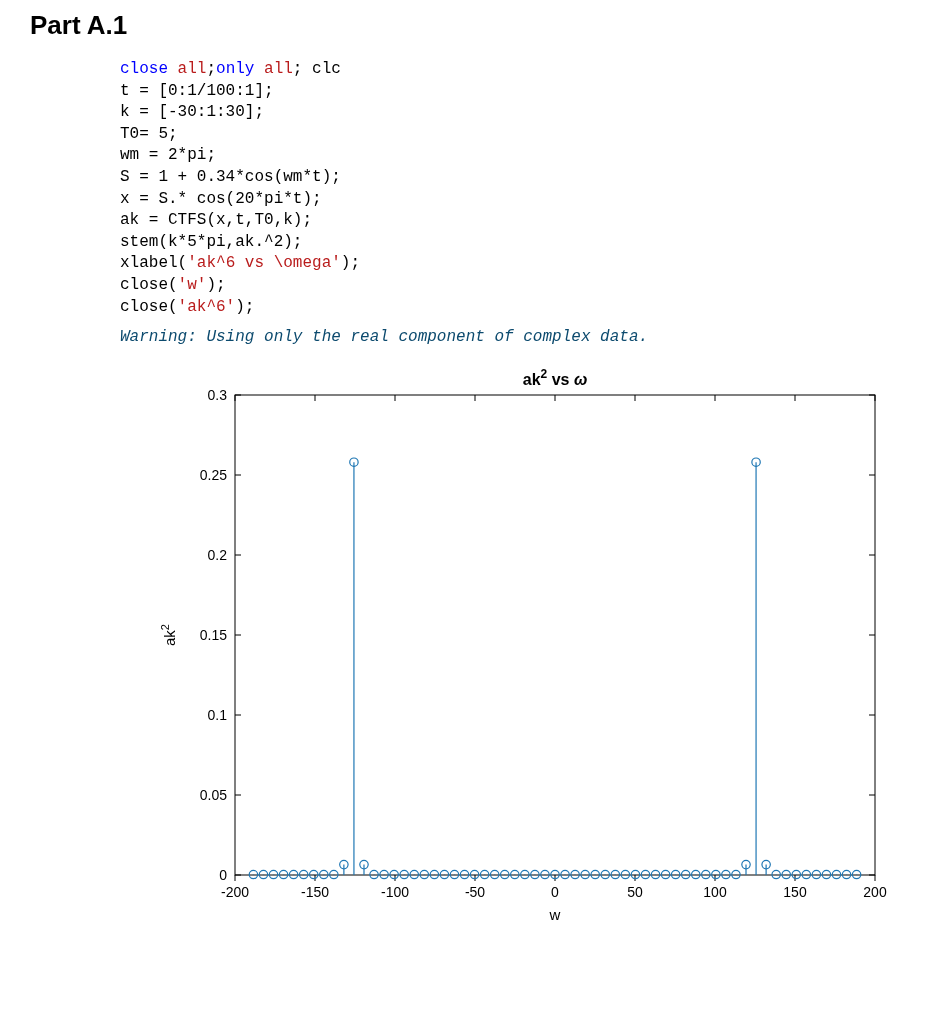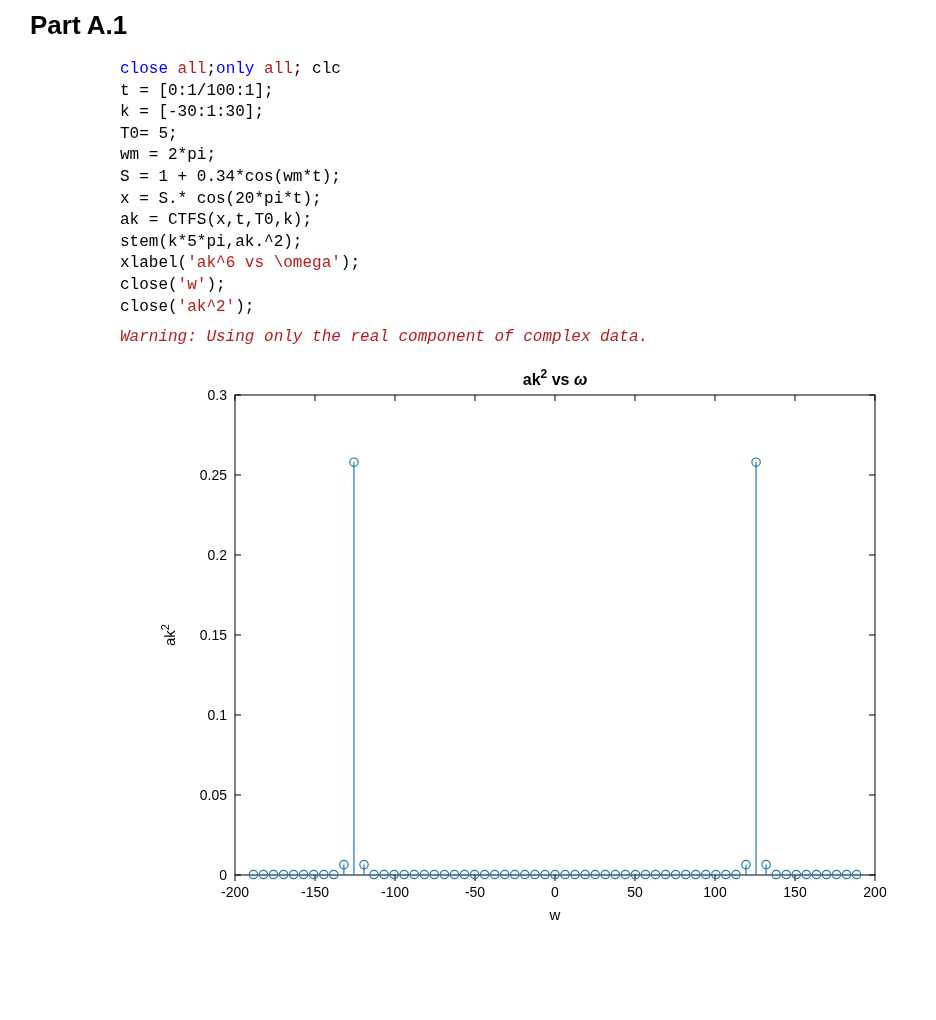--- a/index.html
+++ b/index.html
@@ -26,21 +26,21 @@
     white-space: pre;
     color: #000;
   }
   .kw { color: #0000ff; }        
   .str { color: #b91c1c; }       
   .warn {
     font-family: "Courier New", Courier, monospace;
     font-size: 16px;
     font-style: italic;
     margin: 8px 0 14px 90px;
-    color: #b91c1c;
+    color: #0c4a6e;
   }
   .chart-wrap {
     margin-left: 125px;
     position: relative;
   }
   svg.chart { display: block; }
   .axis-line { stroke: #000; stroke-width: 1; fill: none; }
   .tick-line { stroke: #000; stroke-width: 1; }
   .tick-label { font-family: Arial, sans-serif; font-size: 14px; fill: #000; }
   .axis-label { font-family: Arial, sans-serif; font-size: 15px; fill: #000; }
@@ -60,21 +60,21 @@
 <span>t = [0:1/100:1];</span>
 <span>k = [-30:1:30];</span>
 <span>T0= 5;</span>
 <span>wm = 2*pi;</span>
 <span>S = 1 + 0.34*cos(wm*t);</span>
 <span>x = S.* cos(20*pi*t);</span>
 <span>ak = CTFS(x,t,T0,k);</span>
 <span>stem(k*5*pi,ak.^2);</span>
 <span>xlabel(</span><span class="str">'ak^6 vs \omega'</span><span>);</span>
 <span>close(</span><span class="str">'w'</span><span>);</span>
-<span>close(</span><span class="str">'ak^2'</span><span>);</span></pre>
+<span>close(</span><span class="str">'ak^6'</span><span>);</span></pre>
 
   <div class="warn">Warning: Using only the real component of complex data.</div>
 
   <div class="chart-wrap">
     <svg class="chart" id="chart-svg" width="740" height="570">
         <rect x="80" y="35" width="640" height="480" class="axis-line"></rect>
         <line x1="80" y1="515" x2="80" y2="521" class="tick-line"></line>
         <line x1="80" y1="35" x2="80" y2="41" class="tick-line"></line>
         <text x="80" y="537" text-anchor="middle" class="tick-label">-200</text>
         <line x1="160" y1="515" x2="160" y2="521" class="tick-line"></line>

